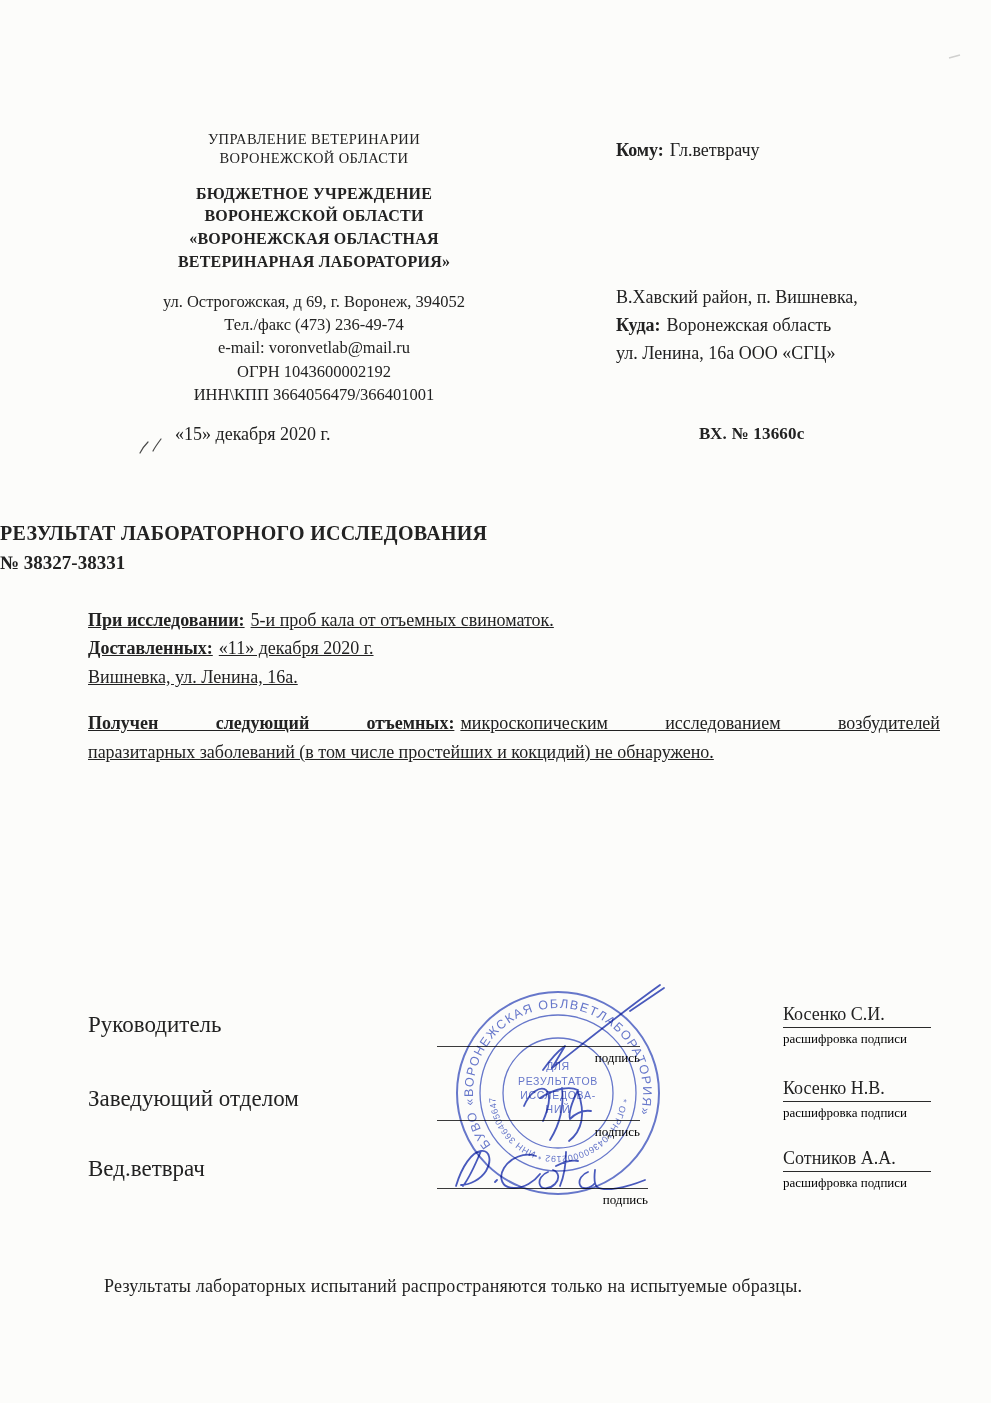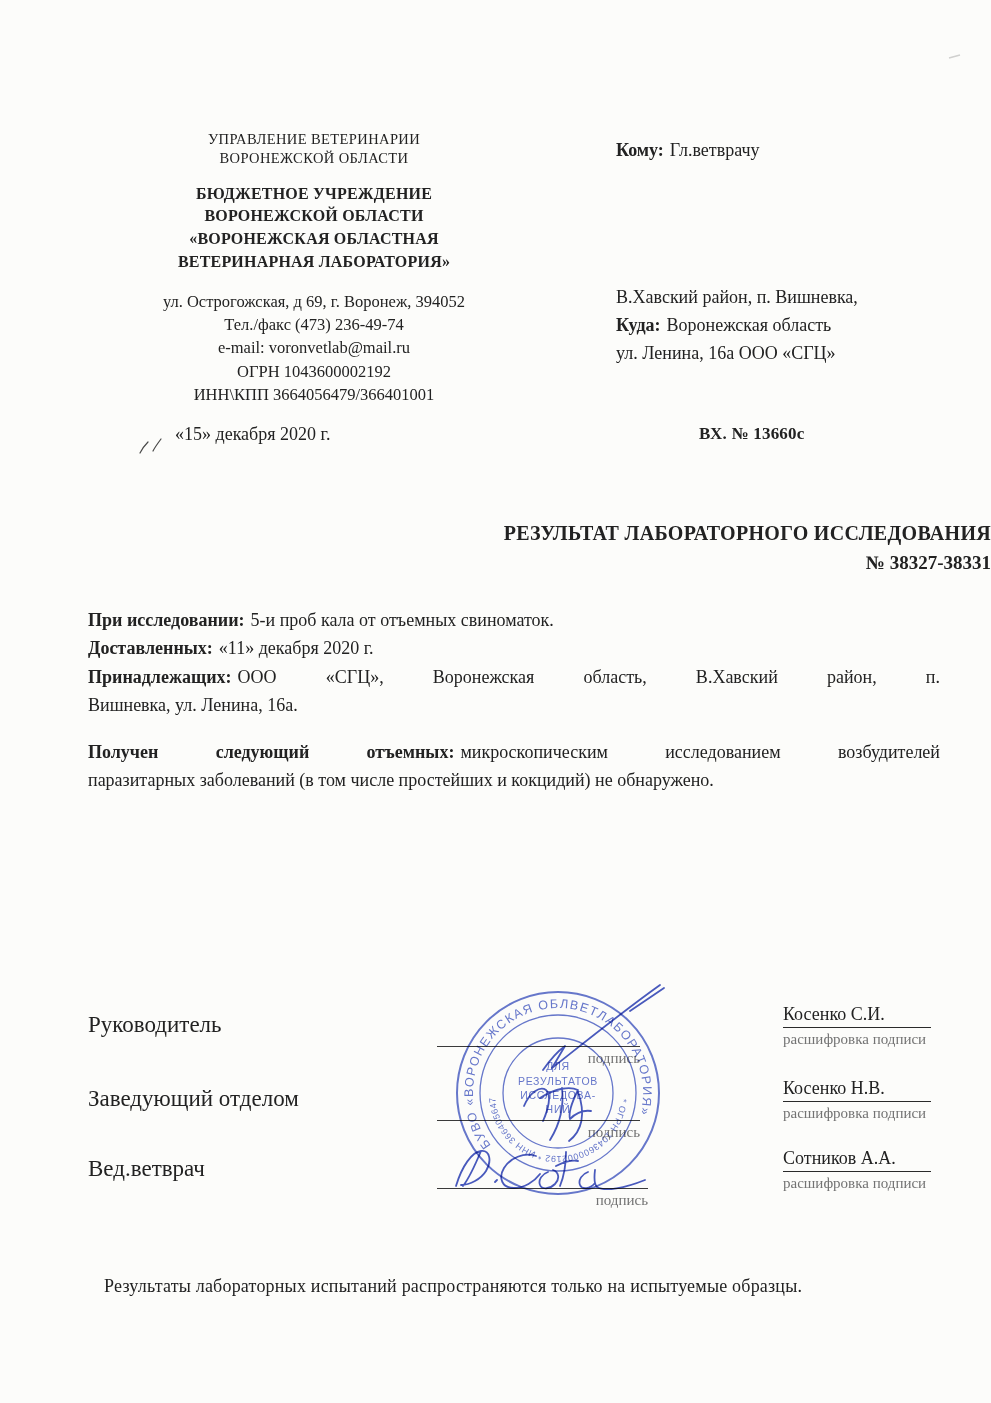--- a/index.html
+++ b/index.html
@@ -12,33 +12,33 @@
   .dept div { display:block; }
   .orgname { margin-top:15px; font-weight:bold; font-size:16px; line-height:1.42; letter-spacing:.2px; }
   .addr { margin-top:16px; font-size:16.5px; line-height:1.42; }
   .date { position:absolute; left:175px; top:424px; font-size:18px; }
 
   .to-block { position:absolute; left:616px; top:140px; width:350px; font-size:18px; }
   .where-block { position:absolute; left:616px; top:284px; width:350px; font-size:18px; line-height:1.55; }
   .lbl { font-weight:bold; margin-right:6px; }
   .vx { position:absolute; left:699px; top:424px; font-weight:bold; font-size:17px; letter-spacing:.2px; }
 
-  .title-block { position:absolute; left:0; top:522px; width:991px; text-align:right; font-weight:bold; }
+  .title-block { position:absolute; left:0; top:522px; width:991px; text-align:left; font-weight:bold; }
   .title-l1 { font-size:20px; letter-spacing:.3px; }
   .title-l2 { font-size:19px; margin-top:7px; }
 
-  .body-block { position:absolute; left:88px; top:606px; width:852px; font-size:18px; line-height:1.58; }
+  .body-block { position:absolute; left:88px; top:606px; width:852px; font-size:18px; line-height:1.58;text-decoration:underline; }
   .jline { text-align:justify; text-align-last:justify; }
   .result-p { margin-top:18px; }
 
   .sig-role { position:absolute; left:88px; font-size:23px; }
   .sig-mid { position:absolute; left:437px; width:203px; text-align:right; }
   .sig-mid.w3 { width:211px; }
   .rule { border-top:1.5px solid #3a3a3a; height:0; }
-  .cap { font-size:15px; color:#737373; margin-top:3px; }
+  .cap { font-size:13px; color:#000000; margin-top:3px; }
   .sig-name { position:absolute; left:783px; width:160px; }
   .nm { display:inline-block; min-width:148px; font-size:18px; border-bottom:1.4px solid #2a2a2a; padding-bottom:2px; }
 
   .footer-note { position:absolute; left:104px; top:1276px; font-size:18px; letter-spacing:.2px; }
 
   .stamp { position:absolute; left:447px; top:982px; width:222px; height:222px; mix-blend-mode:multiply; opacity:.85; }
   .stamp circle { fill:none; stroke:var(--stamp); }
   .stamp .c1 { stroke-width:2; }
   .stamp .c2, .stamp .c3 { stroke-width:1.3; }
   .ring-outer { font-family:"Liberation Sans", sans-serif; font-size:12.5px; letter-spacing:1.4px; fill:var(--stamp); }
@@ -91,23 +91,20 @@
     <div class="title-l1">РЕЗУЛЬТАТ ЛАБОРАТОРНОГО ИССЛЕДОВАНИЯ</div>
     <div class="title-l2">№ 38327-38331</div>
   </div>
 
   <div class="body-block">
     <div>
       <span class="lbl">При исследовании:</span><span>5-и проб кала от отъемных свиноматок.</span>
     </div>
     <div>
       <span class="lbl">Доставленных:</span><span>«11» декабря 2020 г.</span>
-    </div>
-    <div class="jline">
-      <span class="lbl">Принадлежащих:</span><span>ООО «СГЦ», Воронежская область, В.Хавский район, п.</span>
     </div>
     <div>Вишневка, ул. Ленина, 16а.</div>
 
     <div class="result-p">
       <div class="jline">
         <span class="lbl">Получен следующий отъемных:</span><span>микроскопическим исследованием возбудителей</span>
       </div>
       <div>паразитарных заболеваний (в том числе простейших и кокцидий) не обнаружено.</div>
     </div>
   </div>

